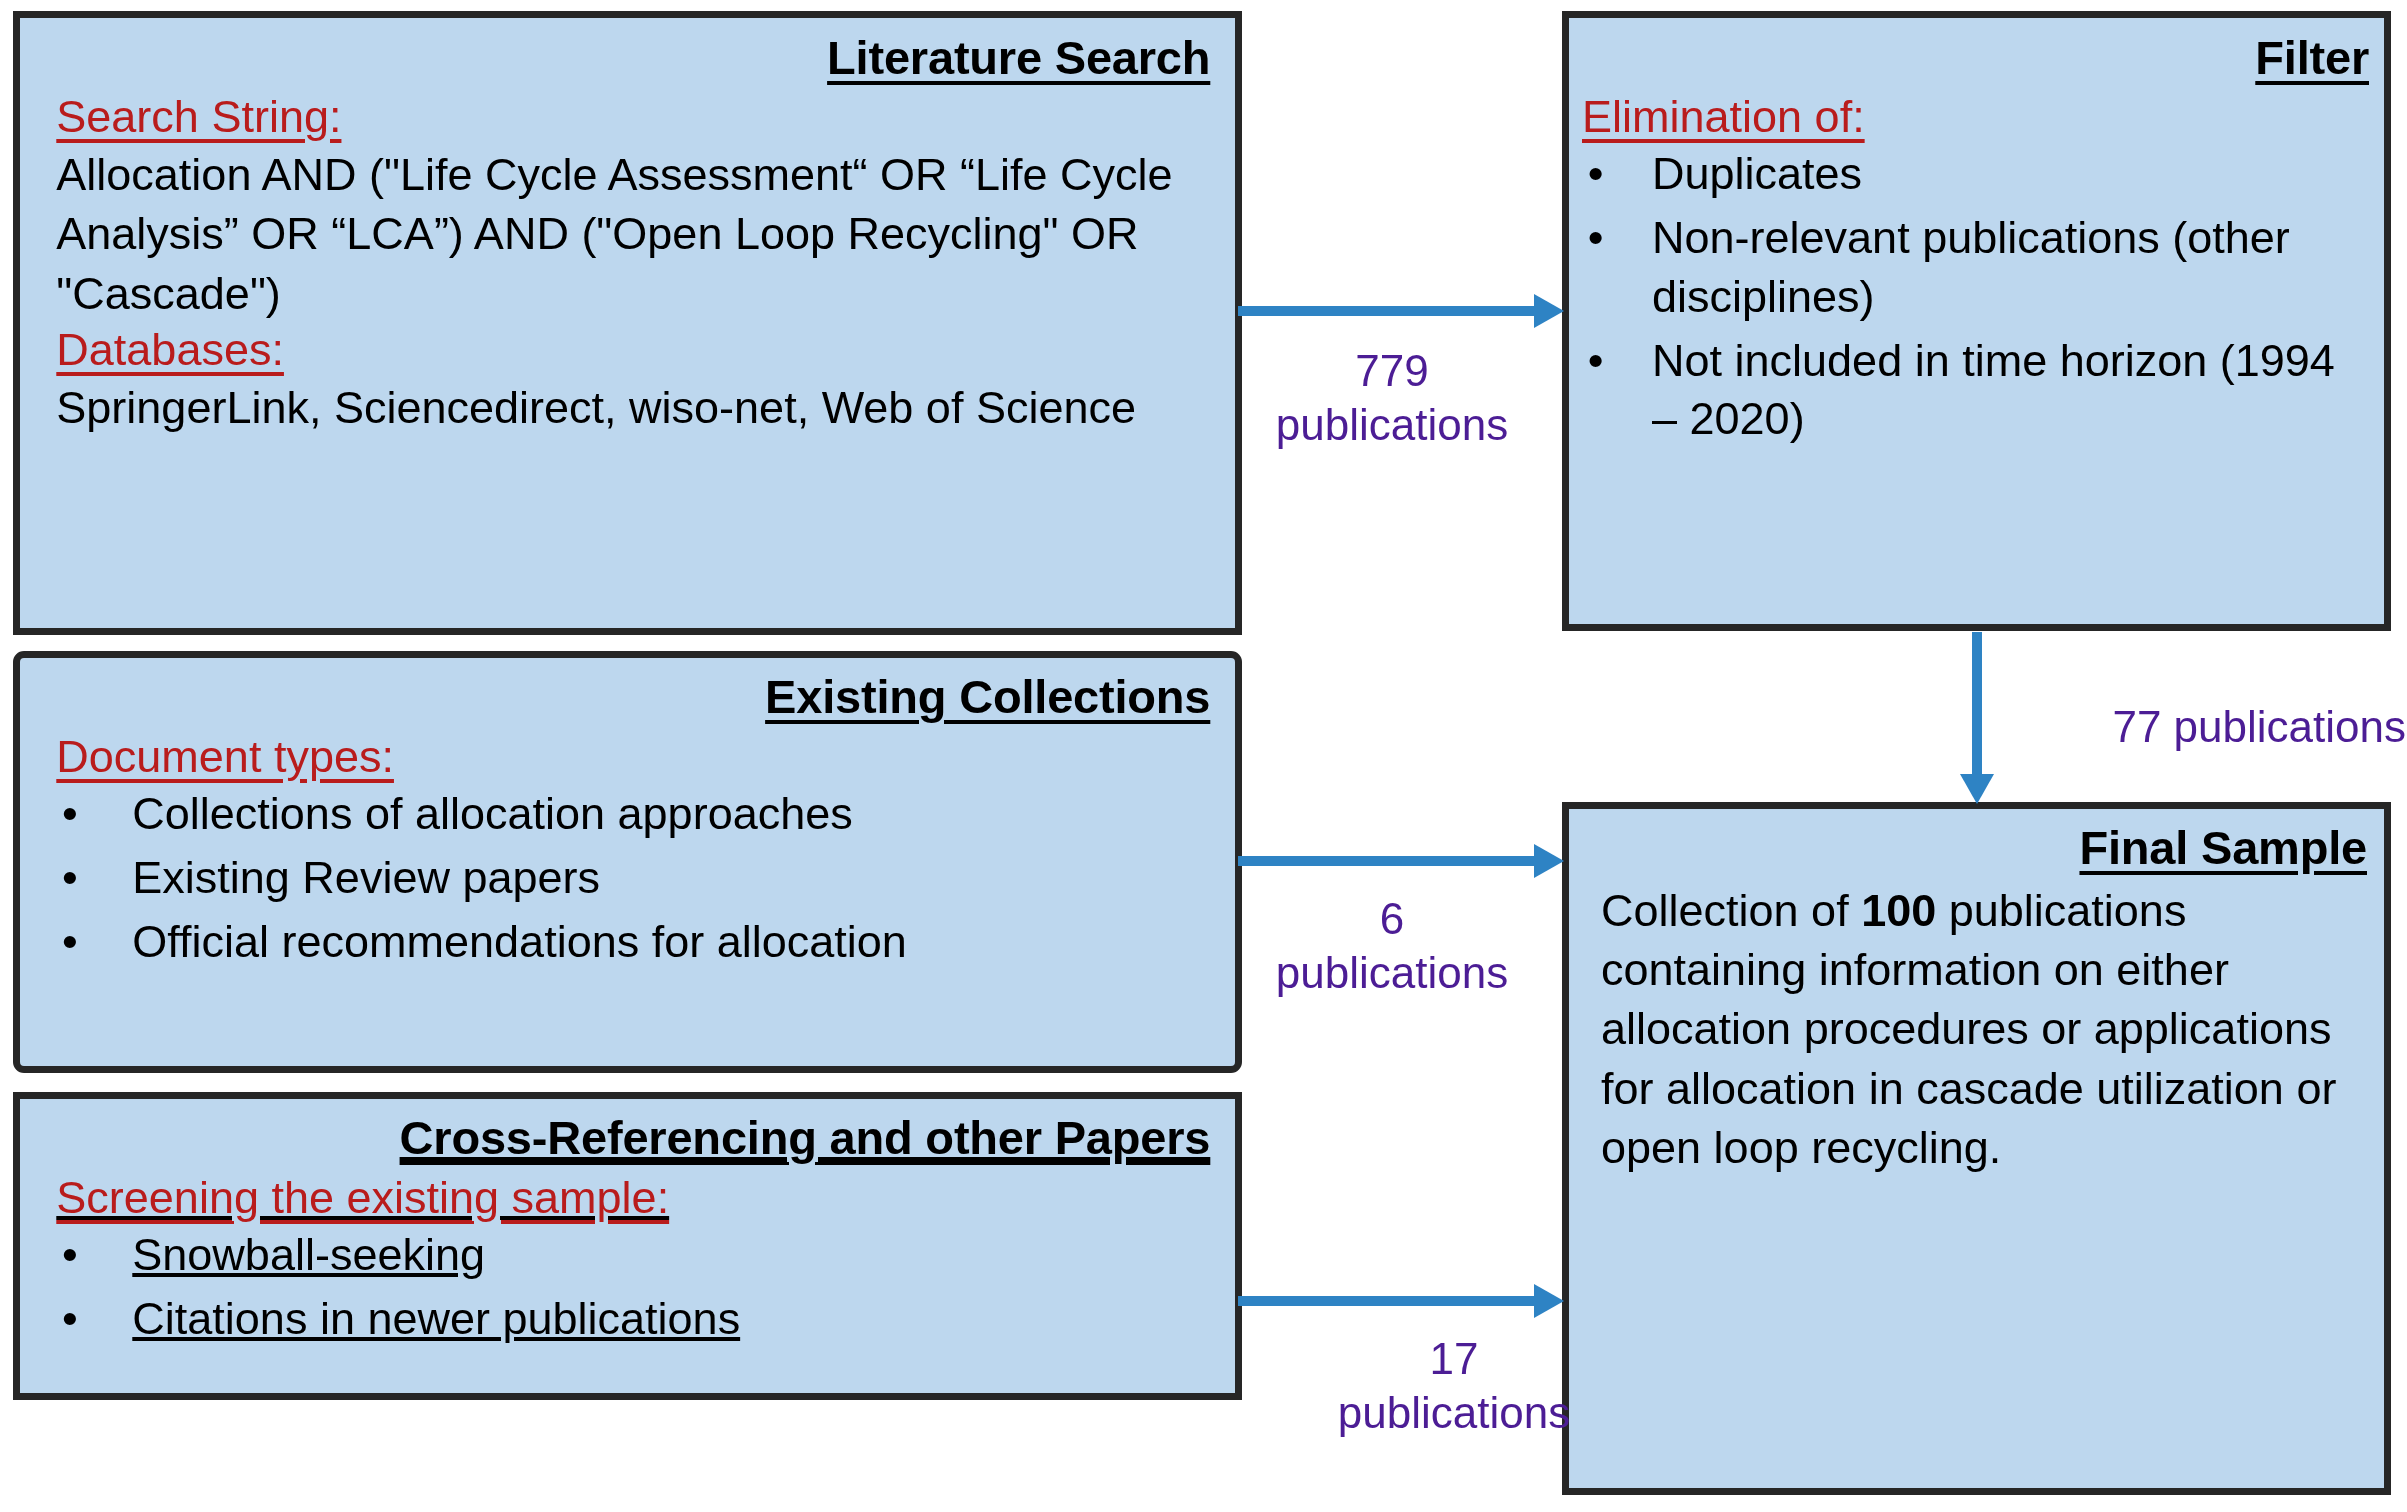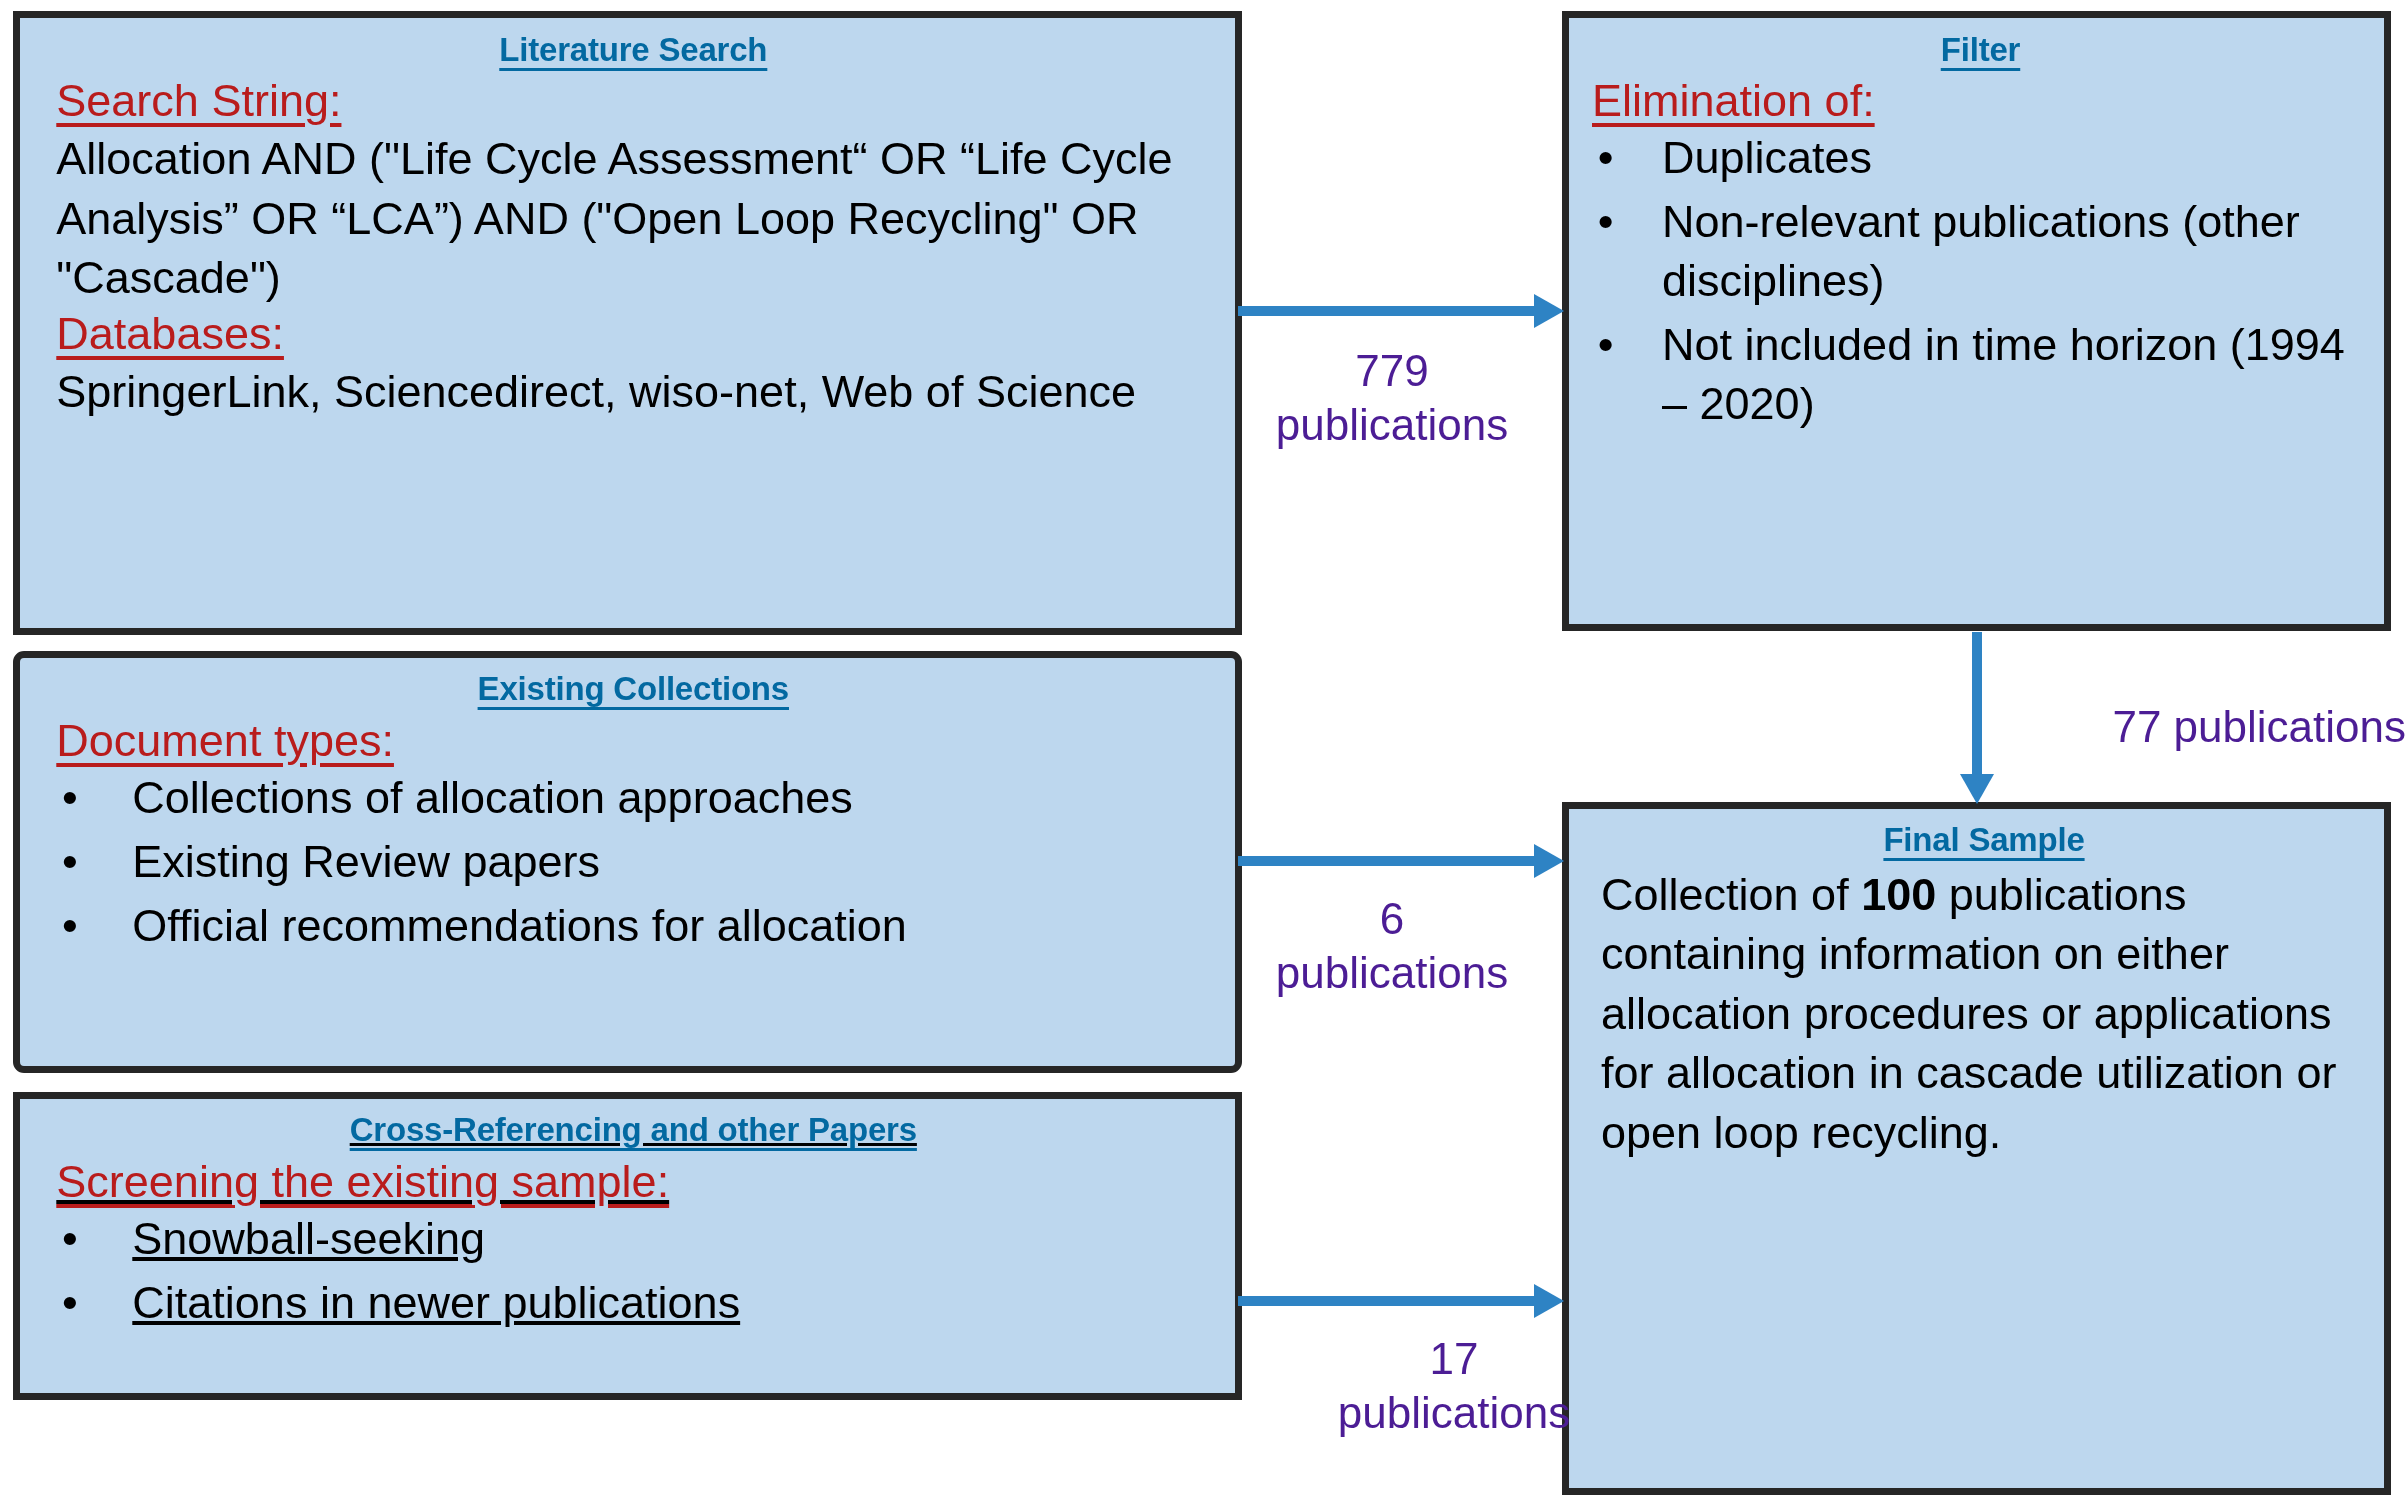--- a/index.html
+++ b/index.html
@@ -21,27 +21,27 @@
 
   
   .box {
     position: absolute;
     background: #bdd7ee;
     border: 7.6px solid #262626;
     box-sizing: border-box;
     padding: 9.5px 25px 9.5px 36px;
   }
   .box-title {
-    text-align: center;
+    text-align: right;
     font-weight: bold;
-    font-size: 33px;
+    font-size: 47px;
     line-height: 1.12;
     text-decoration: underline;
     text-underline-offset: 6.7px;
-    color: #0369a1;
+    color: #000000;
     margin: 3.8px 0 5.7px 0;
     letter-spacing: -0.2px;
   }
   .sub-head {
     font-size: 45px;
     line-height: 1.22;
     text-decoration: underline;
     text-underline-offset: 6.7px;
     color: #b91c1c;
     margin: 0;
@@ -74,21 +74,21 @@
     line-height: 1.30;
   }
 
   
   #box-literature-search { left: 13.3px;   top: 11.4px;    width: 1229px; height: 624px; }
   #box-existing-collections { left: 13.3px; top: 651px;  width: 1229px; height: 422px; border-radius: 11px; }
   #box-cross-referencing { left: 13.3px;   top: 1092px;  width: 1229px; height: 308px; text-decoration: underline; }
   #box-filter { left: 1562px;            top: 11.4px;    width: 829px;  height: 620px; }
   #box-final-sample { left: 1562px;      top: 802px;   width: 829px;  height: 693px; }
 
-  #box-filter { padding-left: 23px; padding-right: 15px; }
+  #box-filter { padding-left: 13px; padding-right: 15px; }
   #box-final-sample { padding-left: 32px; padding-right: 17px; }
   #box-filter .bullets li { padding-left: 70px; }
 
   
   .arrow-h {
     position: absolute;
     height: 9.5px;
     background: #2e83c4;
   }
   .arrow-h::after {

